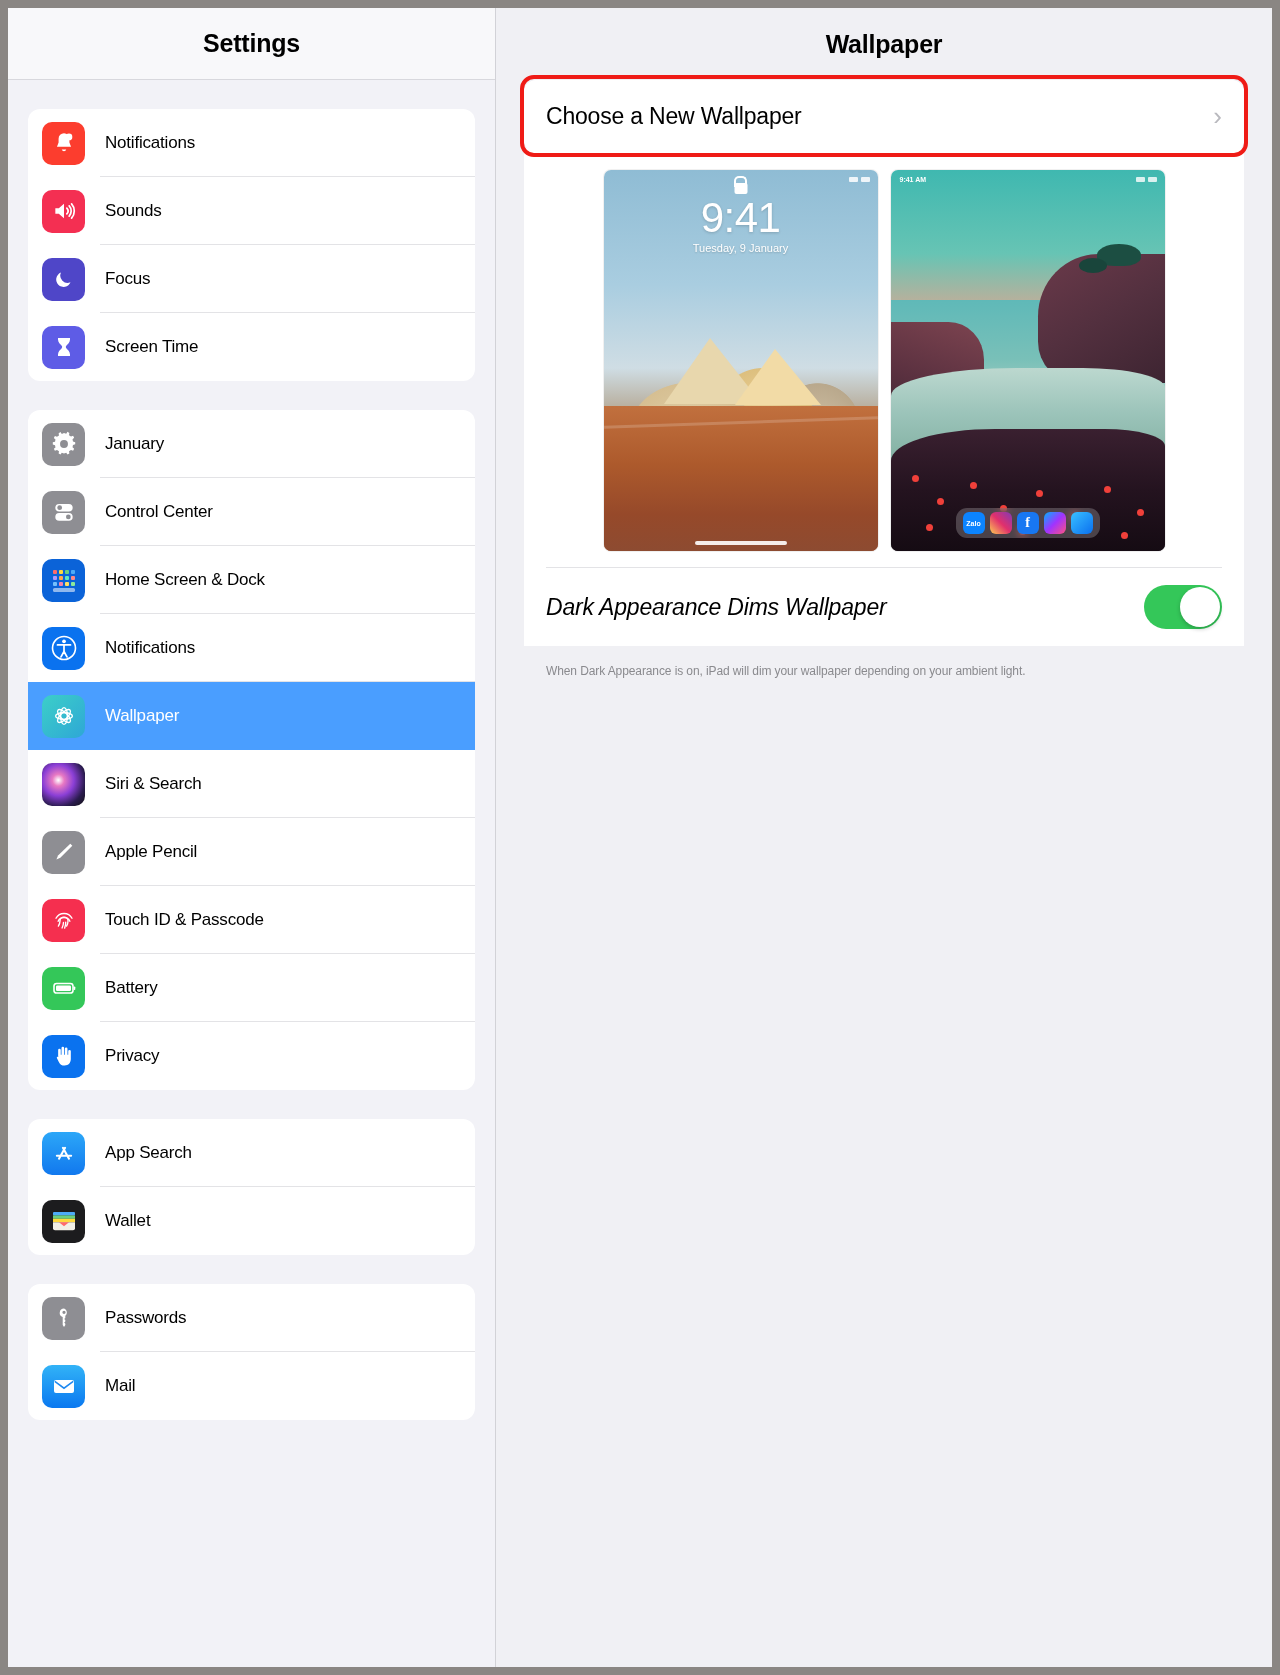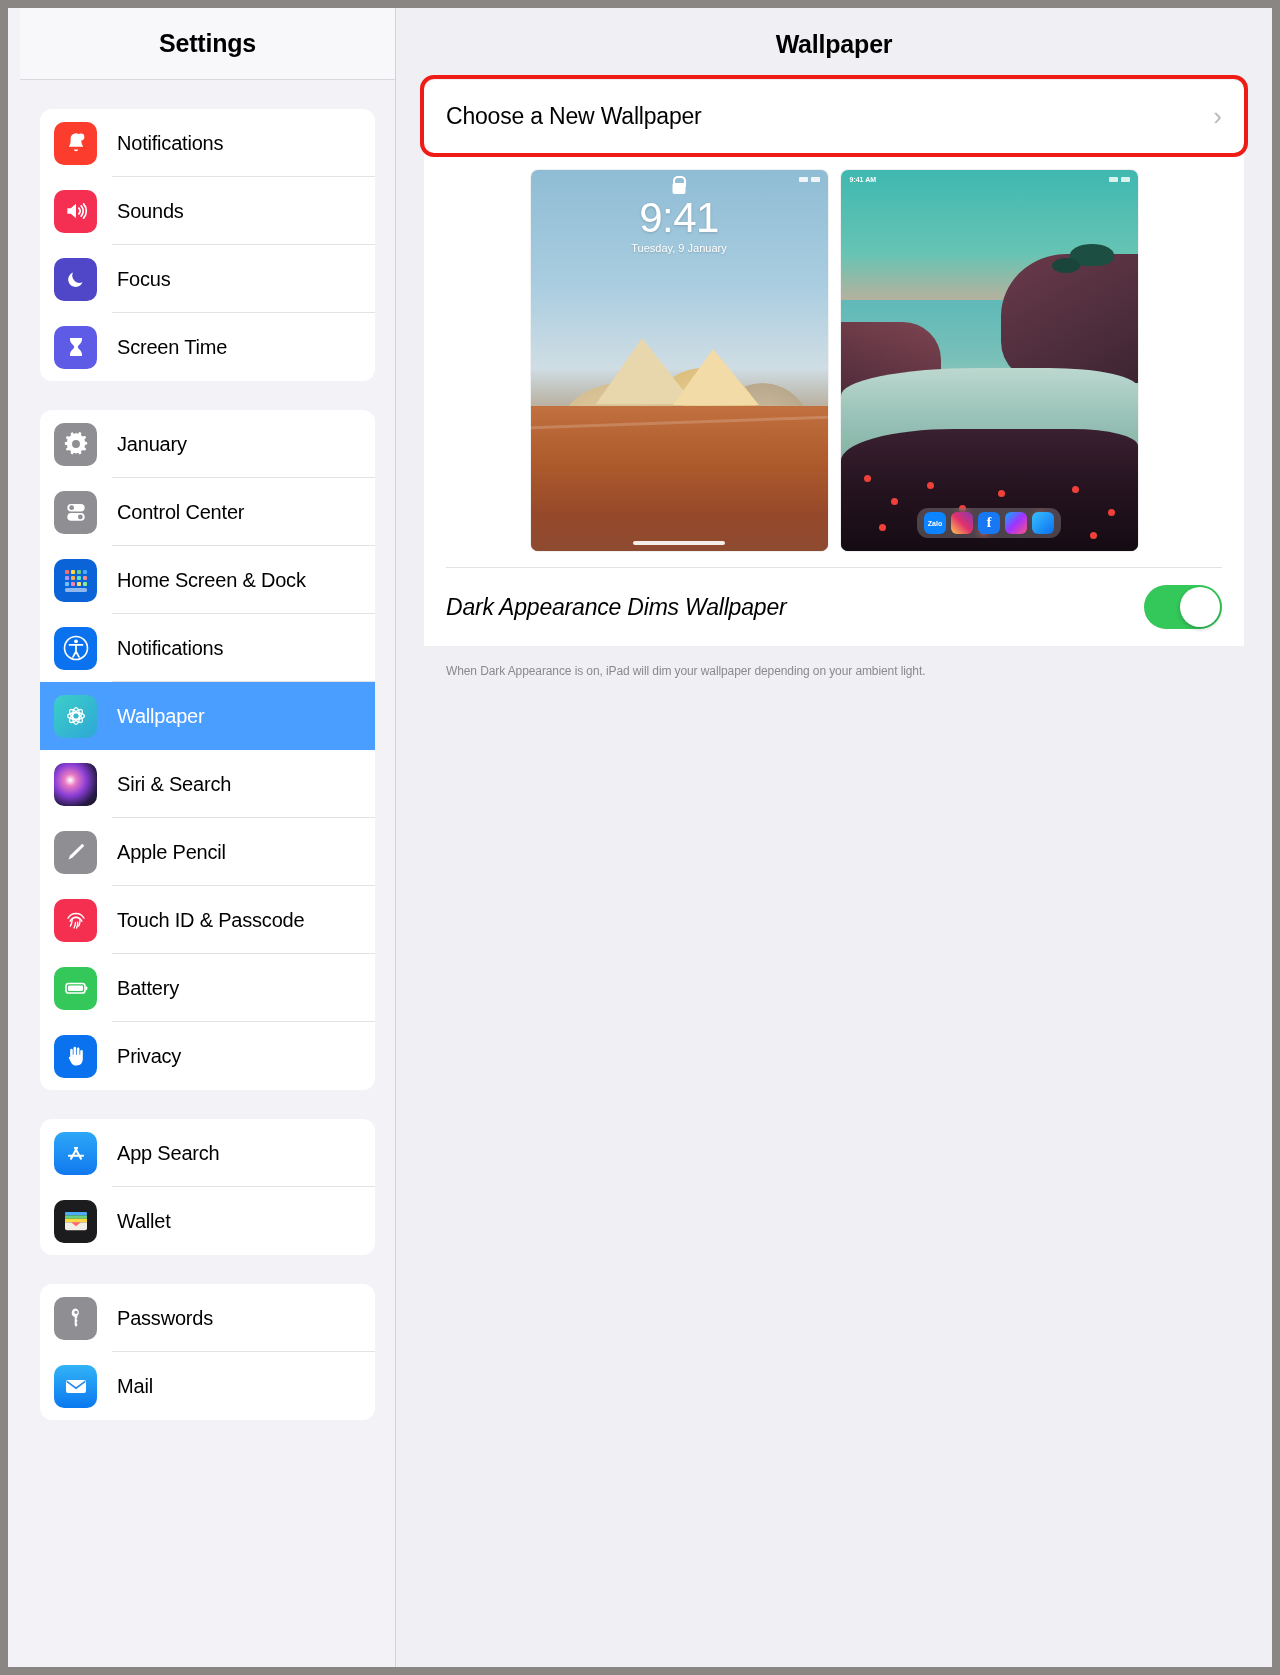--- a/index.html
+++ b/index.html
@@ -12,26 +12,25 @@
   .screen {
     position:absolute; left:8px; top:8px;
     width:1264px; height:1659px;
     background:#f2f2f7;
     display:flex;
     overflow:hidden;
   }
 
   
   .sidebar {
-    width:388px; height:100%;
+    width:488px; height:100%;
     background:#f2f2f7;
     position:relative;
     border-right:1px solid #d2d2d7;
     overflow:hidden;
-    padding-left:12px;
   }
   .sidebar-header {
     height:72px;
     background:#f8f8fa;
     border-bottom:1px solid #d8d8dd;
     display:flex; align-items:center; justify-content:center;
   }
   .sidebar-title {
     font-size:25px; font-weight:bold; color:#000; letter-spacing:-0.2px;
   }
@@ -67,21 +66,21 @@
   .icon {
     width:43px; height:43px;
     border-radius:10px;
     flex:0 0 43px;
     display:flex; align-items:center; justify-content:center;
     overflow:hidden;
     position:relative;
   }
   .label {
     margin-left:20px;
-    font-size:20px; color:#000; letter-spacing:-0.2px;
+    font-size:17px; color:#000; letter-spacing:-0.2px;
     white-space:nowrap;
   }
 
   
   .ic-notifications { background:#fc3d2e; }
   .ic-sounds        { background:#f42f52; }
   .ic-focus         { background:#4f46c8; }
   .ic-screentime    { background:#5e5ce6; }
   .ic-general       { background:#8e8e93; }
   .ic-controlcenter { background:#8e8e93; }
@@ -144,21 +143,21 @@
     background:#fff;
     border-radius:0 0 12px 12px;
     margin-top:-4px;
     padding-top:22px;
   }
   .previews {
     display:flex; justify-content:center; gap:13px;
     padding-bottom:16px;
   }
   .thumb {
-    width:297px; height:381px;
+    width:274px; height:381px;
     border-radius:7px;
     overflow:hidden;
     position:relative;
     box-shadow:0 0 0 1px rgba(0,0,0,0.06);
   }
 
   
   .lock-bg {
     position:absolute; inset:0;
     background:linear-gradient(180deg,#8fbcd4 0%,#a9cde0 30%,#cfdde4 52%,#b9b0a0 62%,#b2643c 78%,#a0522f 100%);

